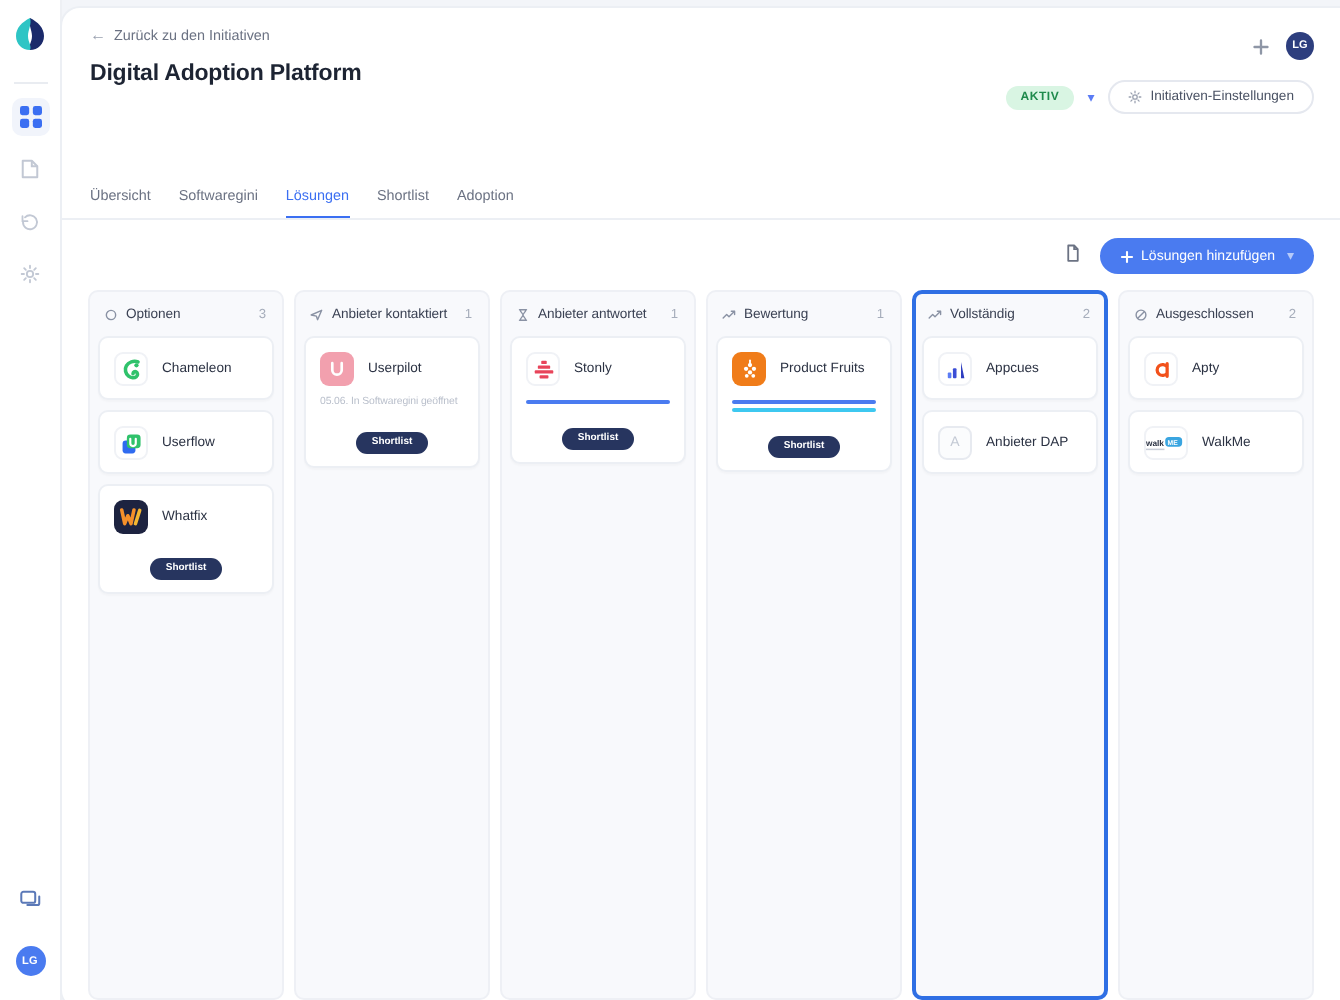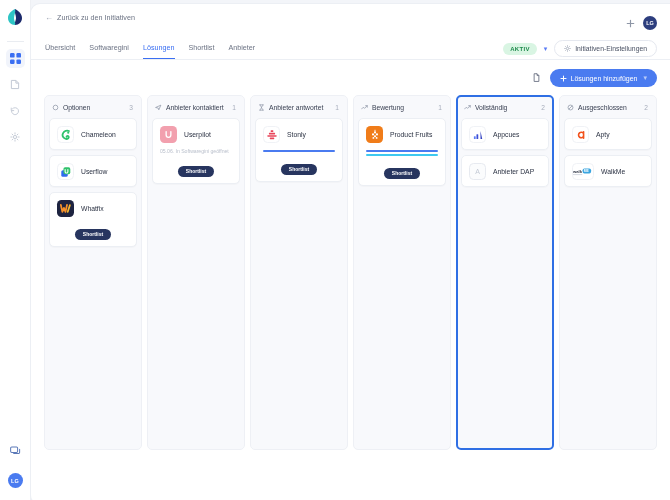--- a/index.html
+++ b/index.html
@@ -70,21 +70,21 @@
   }
   .chev { color:#5b7cf5; font-size:7px; }
   .settings-btn {
     display:flex; align-items:center; gap:4px;
     border:1px solid #e5e8ef; border-radius:13px;
     padding: 4px 9px; font-size:6.8px; color:#4a5264; background:#fff;
   }
 
   
   .tabs { display:flex; gap:14px; padding: 0 14px; margin-top: 12px; border-bottom:1px solid #eceff4; }
-  .tab { font-size:7.2px; color:#6b7283; padding-bottom:6px; border-bottom:1.5px solid transparent; }
+  .tab { font-size:7.2px; color:#6b7283; padding-bottom:6px; border-bottom:1.5px solid transparent;margin-top:38px; }
   .tab.active { color:#3b6ff2; border-bottom-color:#3b6ff2; }
 
   
   .toolbar { display:flex; justify-content:flex-end; align-items:center; gap:9px; padding: 9px 13px 8px 13px; }
   .export-icon { color:#6b7283; }
   .add-btn {
     background:#4a7bf0; color:#fff; font-size:7px; border-radius:13px;
     padding: 5px 10px; display:flex; align-items:center; gap:4px; font-weight:500;
   }
   .add-btn .sep { opacity:.6; font-size:7px; margin-left:2px; }
@@ -196,40 +196,41 @@
           </svg>
         </div>
         <div class="avatar-top">LG</div>
       </div>
 
       <div class="backlink">
         <span class="arrow">←</span>
         <span>Zurück zu den Initiativen</span>
       </div>
 
+      <div class="page-title">Digital Adoption Platform</div>
 
       <div class="status-row">
         <div class="badge-aktiv">AKTIV</div>
         <span class="chev">▾</span>
         <div class="settings-btn">
           <svg width="7" height="7" viewBox="0 0 12 12" fill="none" stroke="#9aa1b0" stroke-width="1.1">
             <circle cx="6" cy="6" r="1.9"></circle>
             <path d="M6 1v1.4M6 9.6V11M11 6H9.6M2.4 6H1M9.5 2.5l-1 1M3.5 8.5l-1 1M9.5 9.5l-1-1M3.5 3.5l-1-1" stroke-linecap="round"></path>
           </svg>
           <span>Initiativen-Einstellungen</span>
         </div>
       </div>
     </div>
 
     <div class="tabs">
       <div class="tab">Übersicht</div>
       <div class="tab">Softwaregini</div>
       <div class="tab active">Lösungen</div>
       <div class="tab">Shortlist</div>
-      <div class="tab">Anbieter</div>
+      <div class="tab">Adoption</div>
     </div>
 
     <div class="toolbar">
       <div class="export-icon">
         <svg width="9" height="10" viewBox="0 0 11 12" fill="none" stroke="currentColor" stroke-width="1.1">
           <path d="M2.6 0.8h3.6l2.2 2.2v7.2H2.6z" stroke-linejoin="round"></path>
           <path d="M6.2 0.8V3h2.2"></path>
         </svg>
       </div>
       <div class="add-btn">

